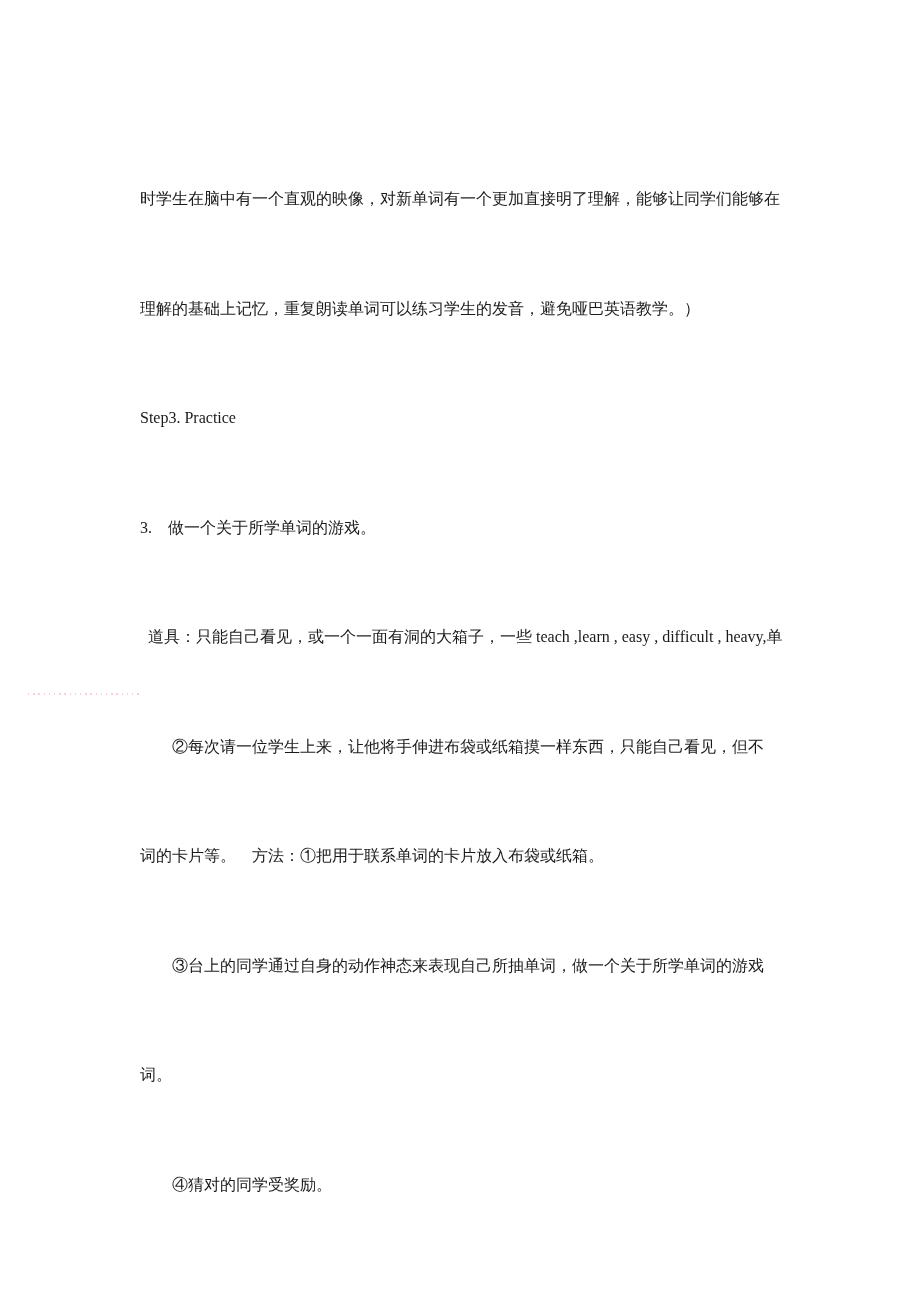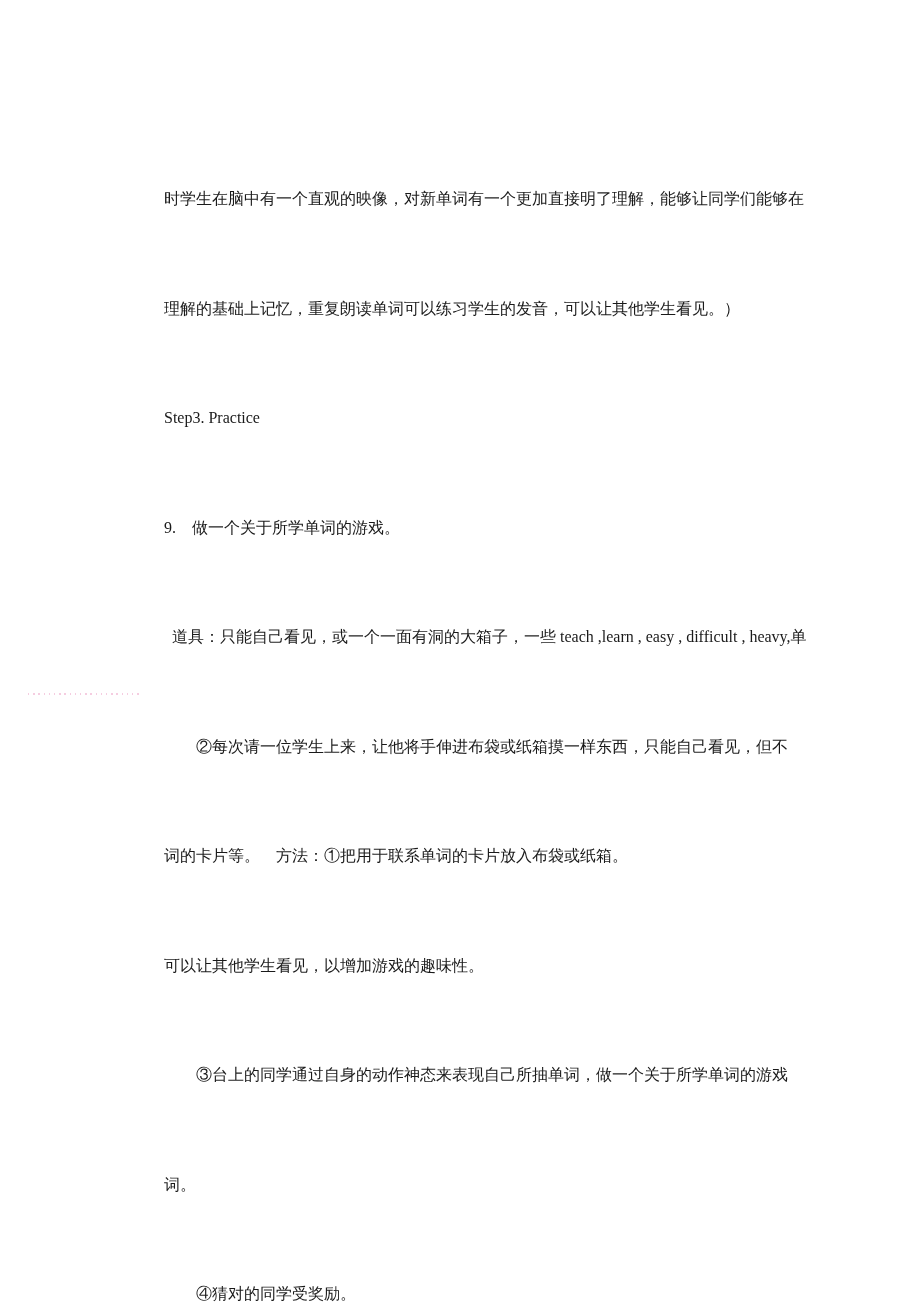--- a/index.html
+++ b/index.html
@@ -20,21 +20,20 @@
     left: 140px;
     top: 108px;
     width: 680px;
     font-size: 16px;
     line-height: 36.5px;
     color: #1a1a1a;
     white-space: pre;
   }
   .line {
     height: 36.5px;
-    margin-left: 24px;
   }
   
   .dotted-artifact {
     position: absolute;
     left: 28px;
     top: 693px;
     width: 112px;
     height: 2px;
     background-image: repeating-linear-gradient(90deg, #f2bcd6 0px, #f2bcd6 1.5px, transparent 1.5px, transparent 5.2px);
     opacity: 0.75;
@@ -42,27 +41,26 @@
 </style>
 </head>
 <body>
 
 <div class="page">
 
   <div class="dotted-artifact"></div>
 
   <div class="doc">
     <div class="line">时学生在脑中有一个直观的映像，对新单词有一个更加直接明了理解，能够让同学们能够在</div>
-    <div class="line">理解的基础上记忆，重复朗读单词可以练习学生的发音，可以让其他学生看见。）</div>
+    <div class="line">理解的基础上记忆，重复朗读单词可以练习学生的发音，避免哑巴英语教学。）</div>
     <div class="line">Step3. Practice</div>
-    <div class="line">9.　做一个关于所学单词的游戏。</div>
+    <div class="line">3.　做一个关于所学单词的游戏。</div>
     <div class="line">  道具：只能自己看见，或一个一面有洞的大箱子，一些 teach ,learn , easy , difficult , heavy,单</div>
     <div class="line">　　②每次请一位学生上来，让他将手伸进布袋或纸箱摸一样东西，只能自己看见，但不</div>
     <div class="line">词的卡片等。　方法：①把用于联系单词的卡片放入布袋或纸箱。</div>
-    <div class="line">可以让其他学生看见，以增加游戏的趣味性。</div>
     <div class="line">　　③台上的同学通过自身的动作神态来表现自己所抽单词，做一个关于所学单词的游戏</div>
     <div class="line">词。</div>
     <div class="line">　　④猜对的同学受奖励。</div>
     
     
     
     
     
     
     

